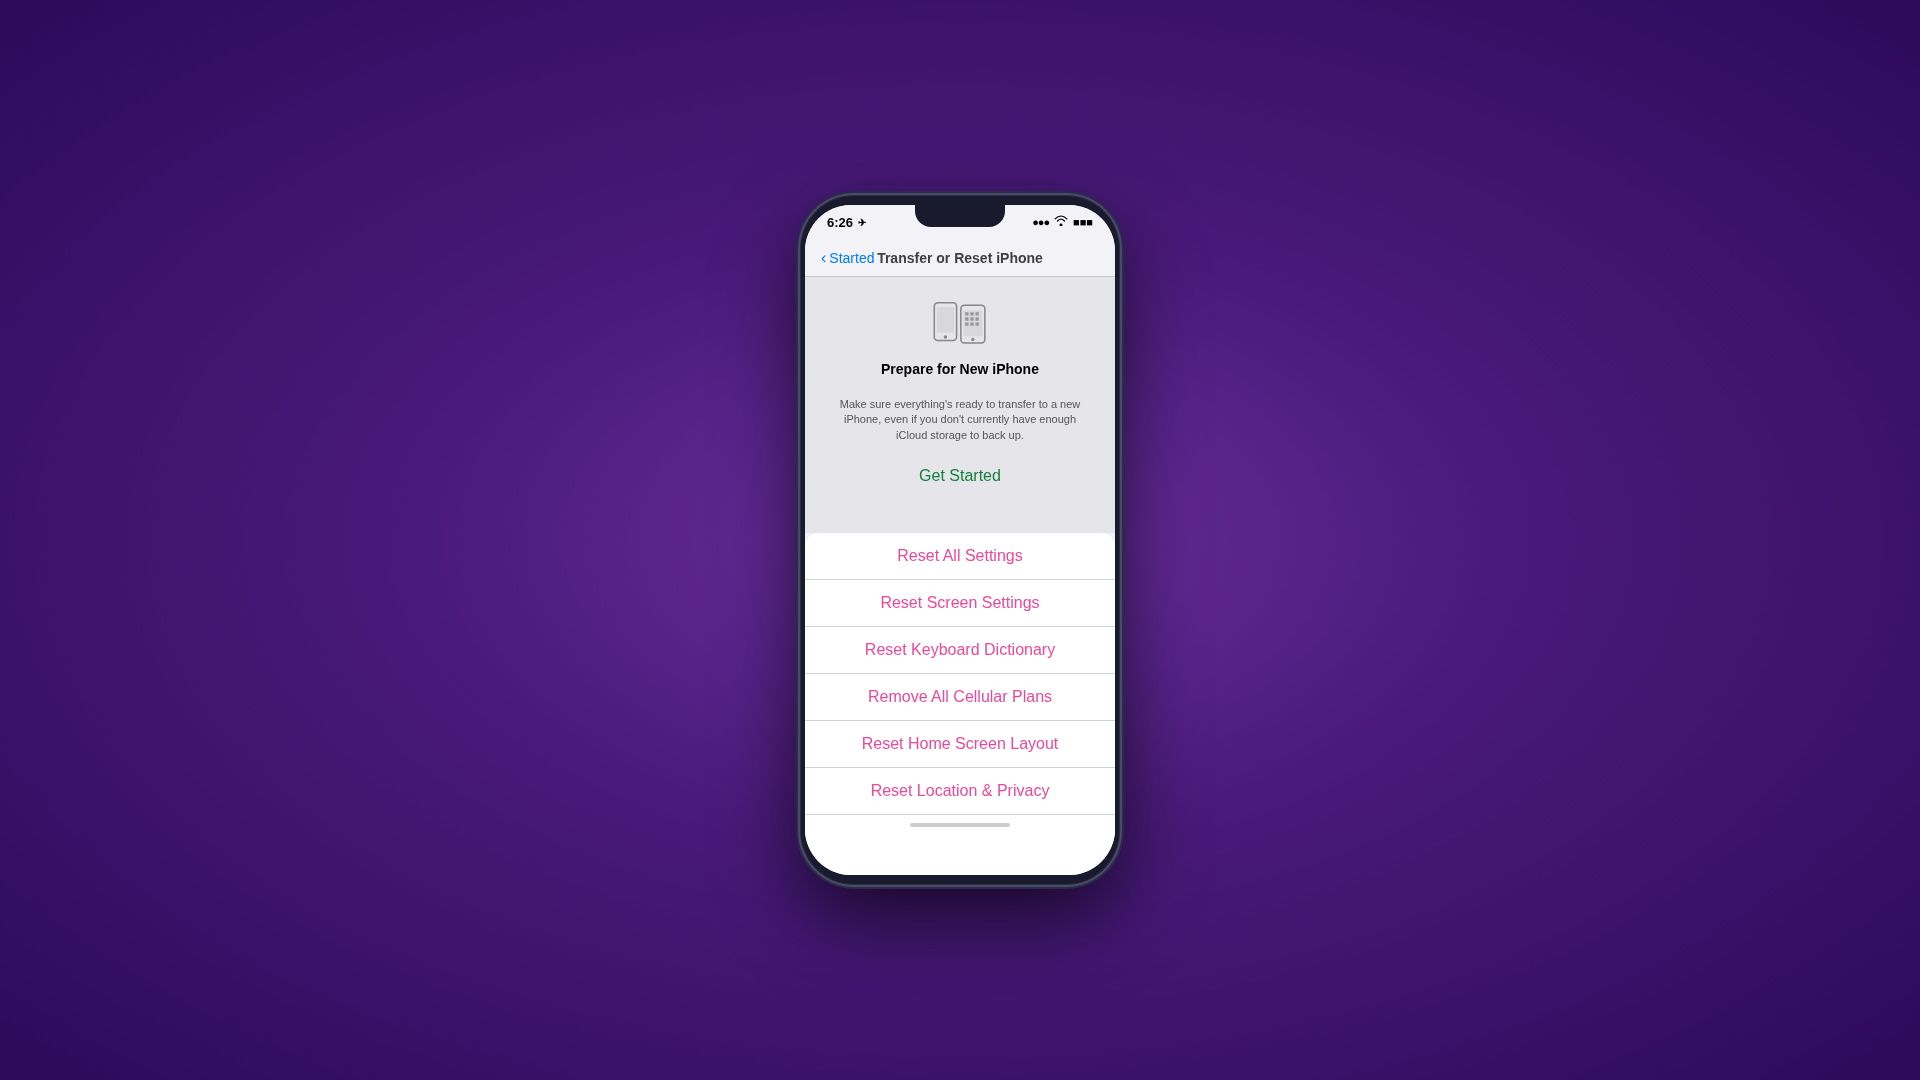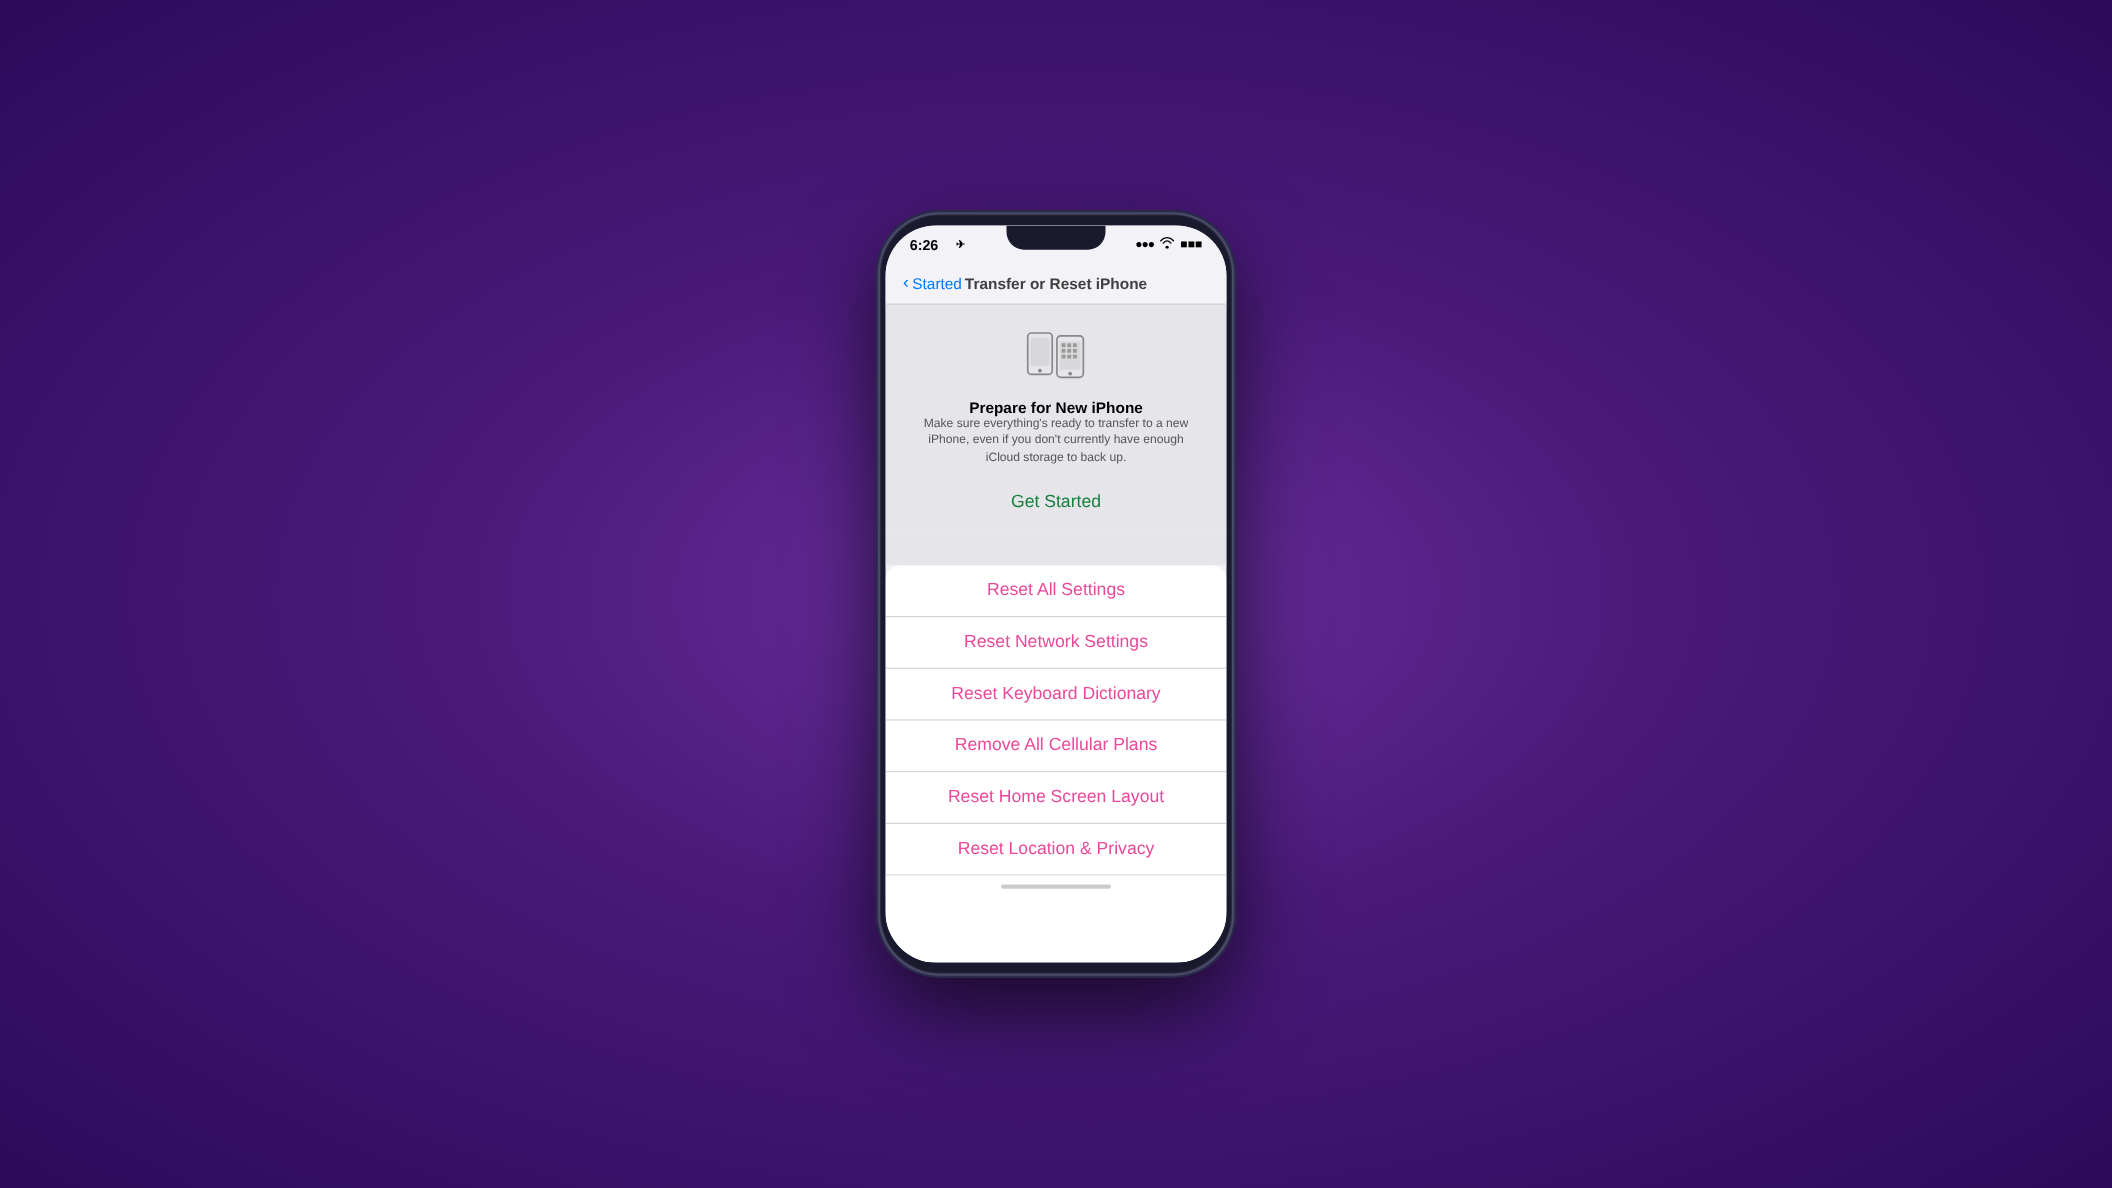--- a/index.html
+++ b/index.html
@@ -57,21 +57,21 @@
       flex-shrink: 0;
       position: relative;
     }
 
     .status-time {
       font-size: 13px;
       font-weight: 600;
       color: #000;
       display: flex;
       align-items: center;
-      gap: 14px;
+      gap: 3px;
     }
 
     .status-icons {
       display: flex;
       align-items: center;
       gap: 5px;
     }
 
     
     .notch {
@@ -145,21 +145,21 @@
 
     .phone-icon-svg {
       width: 60px;
       height: 50px;
     }
 
     .prepare-title {
       font-size: 14px;
       font-weight: 600;
       color: #000;
-      margin-bottom: 0;
+      margin-bottom: 20px;
       text-align: left;
     }
 
     .prepare-desc {
       font-size: 11px;
       color: #555;
       text-align: center;
       line-height: 1.4;
       margin-bottom: 24px;
       padding: 0 10px;
@@ -344,21 +344,21 @@
           <div class="get-started-btn">Get Started</div>
         </div>
 
         <div class="section-gap"></div>
 
         <div class="action-sheet">
           <div class="action-item">
             <span class="action-item-text">Reset All Settings</span>
           </div>
           <div class="action-item">
-            <span class="action-item-text">Reset Network Settings</span>
+            <span class="action-item-text">Reset Screen Settings</span>
           </div>
           <div class="action-item">
             <span class="action-item-text">Reset Keyboard Dictionary</span>
           </div>
           <div class="action-item">
             <span class="action-item-text">Remove All Cellular Plans</span>
           </div>
           <div class="action-item">
             <span class="action-item-text">Reset Home Screen Layout</span>
           </div>

